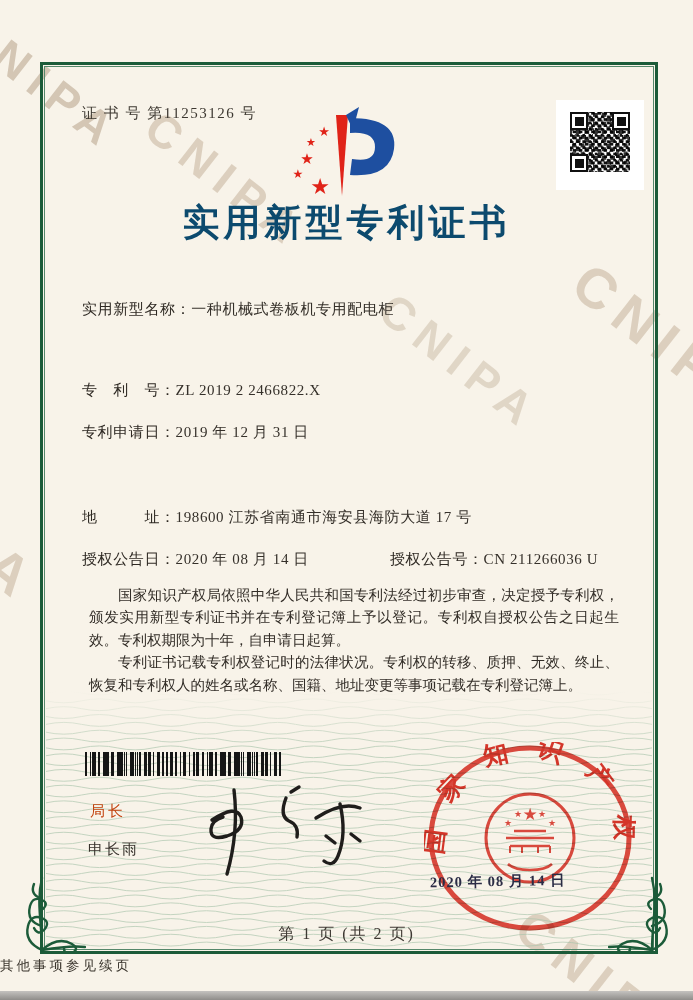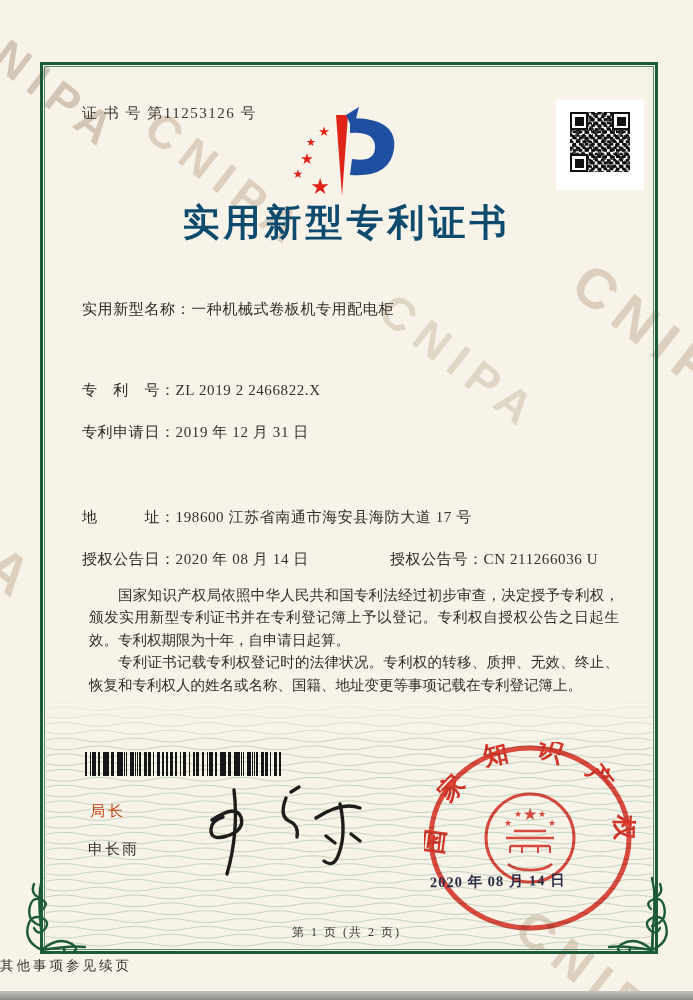--- a/index.html
+++ b/index.html
@@ -68,21 +68,21 @@
   .officer-name{position:absolute;left:88px;top:840px;font-size:15px;letter-spacing:2px;
                 color:#36312b;z-index:5;}
   .signature{position:absolute;left:198px;top:782px;z-index:6;}
 
   .seal{position:absolute;left:424px;top:742px;width:212px;height:192px;z-index:6;
         mix-blend-mode:multiply;opacity:.93;}
   .seal-date{position:absolute;left:430px;top:872px;font-size:14.5px;letter-spacing:1px;
              color:#2a2c45;z-index:7;transform:rotate(-1deg);font-weight:bold;}
 
   .footer-page{position:absolute;left:0;width:693px;top:924px;text-align:center;
-               font-size:12px;letter-spacing:2px;color:#3e3933;z-index:5;}
+               font-size:16px;letter-spacing:2px;color:#3e3933;z-index:5;}
   .footer-note{position:absolute;left:0;width:693px;top:957px;text-align:left;
                font-size:13.5px;letter-spacing:3px;color:#39342c;z-index:5;}
   .bottom-strip{position:absolute;left:0;right:0;bottom:0;height:9px;z-index:8;
                background:linear-gradient(180deg,#c4c2bf,#8f8d8a);}
 </style>
 </head>
 <body>
 
 <div class="page">
 

